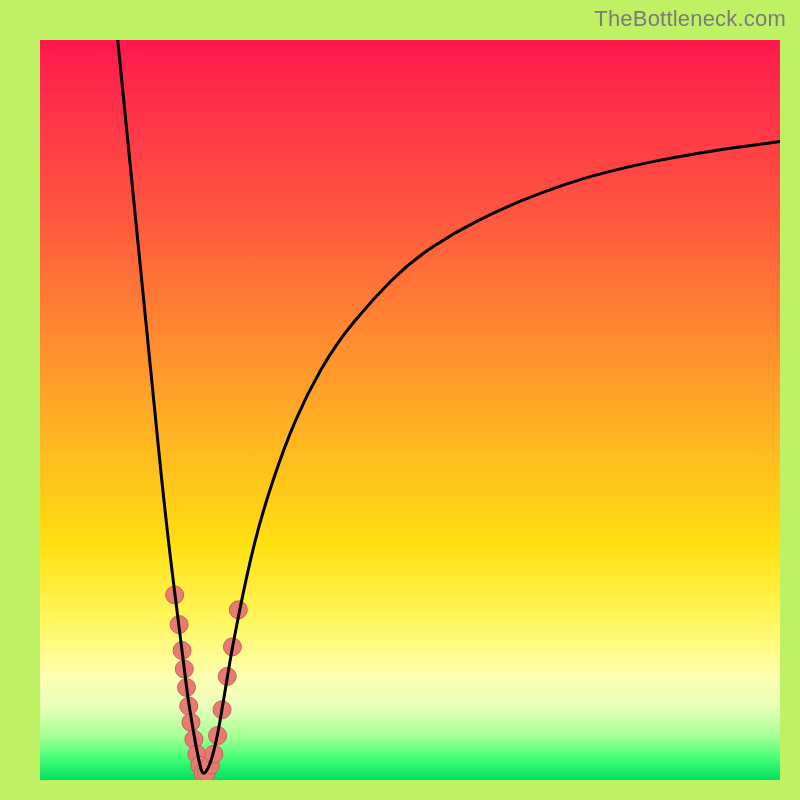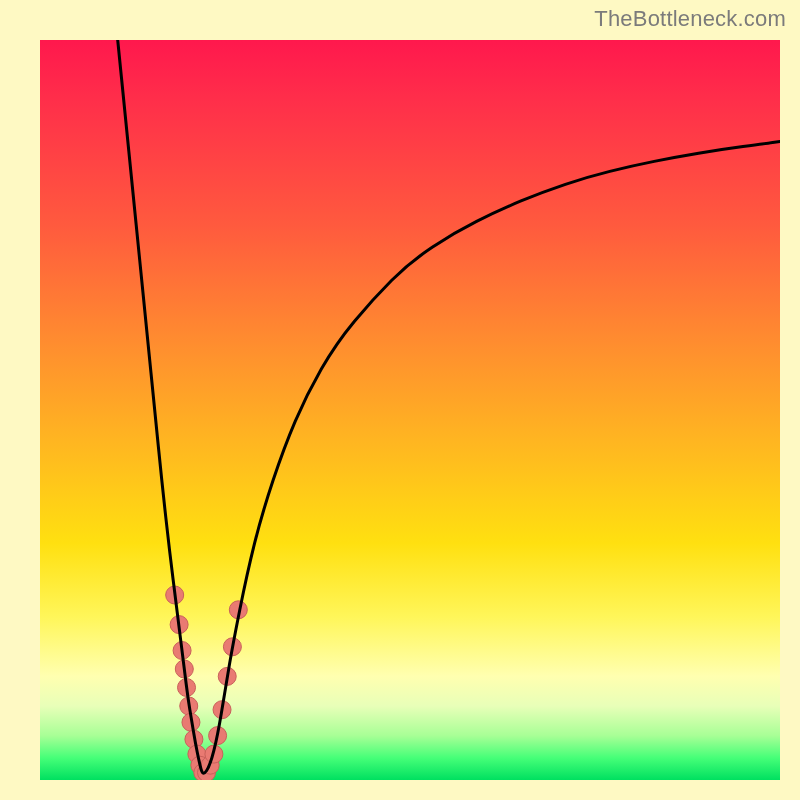--- a/index.html
+++ b/index.html
@@ -9,21 +9,21 @@
     height: 800px;
     background: #000;
     overflow: hidden;
   }
   .frame {
     position: absolute;
     left: 0;
     top: 0;
     width: 800px;
     height: 800px;
-    background: #fef9c3;
+    background: #bef264;
   }
   .plot {
     position: absolute;
     left: 40px;
     top: 40px;
     width: 740px;
     height: 740px;
     
     background: linear-gradient(
       to bottom,

